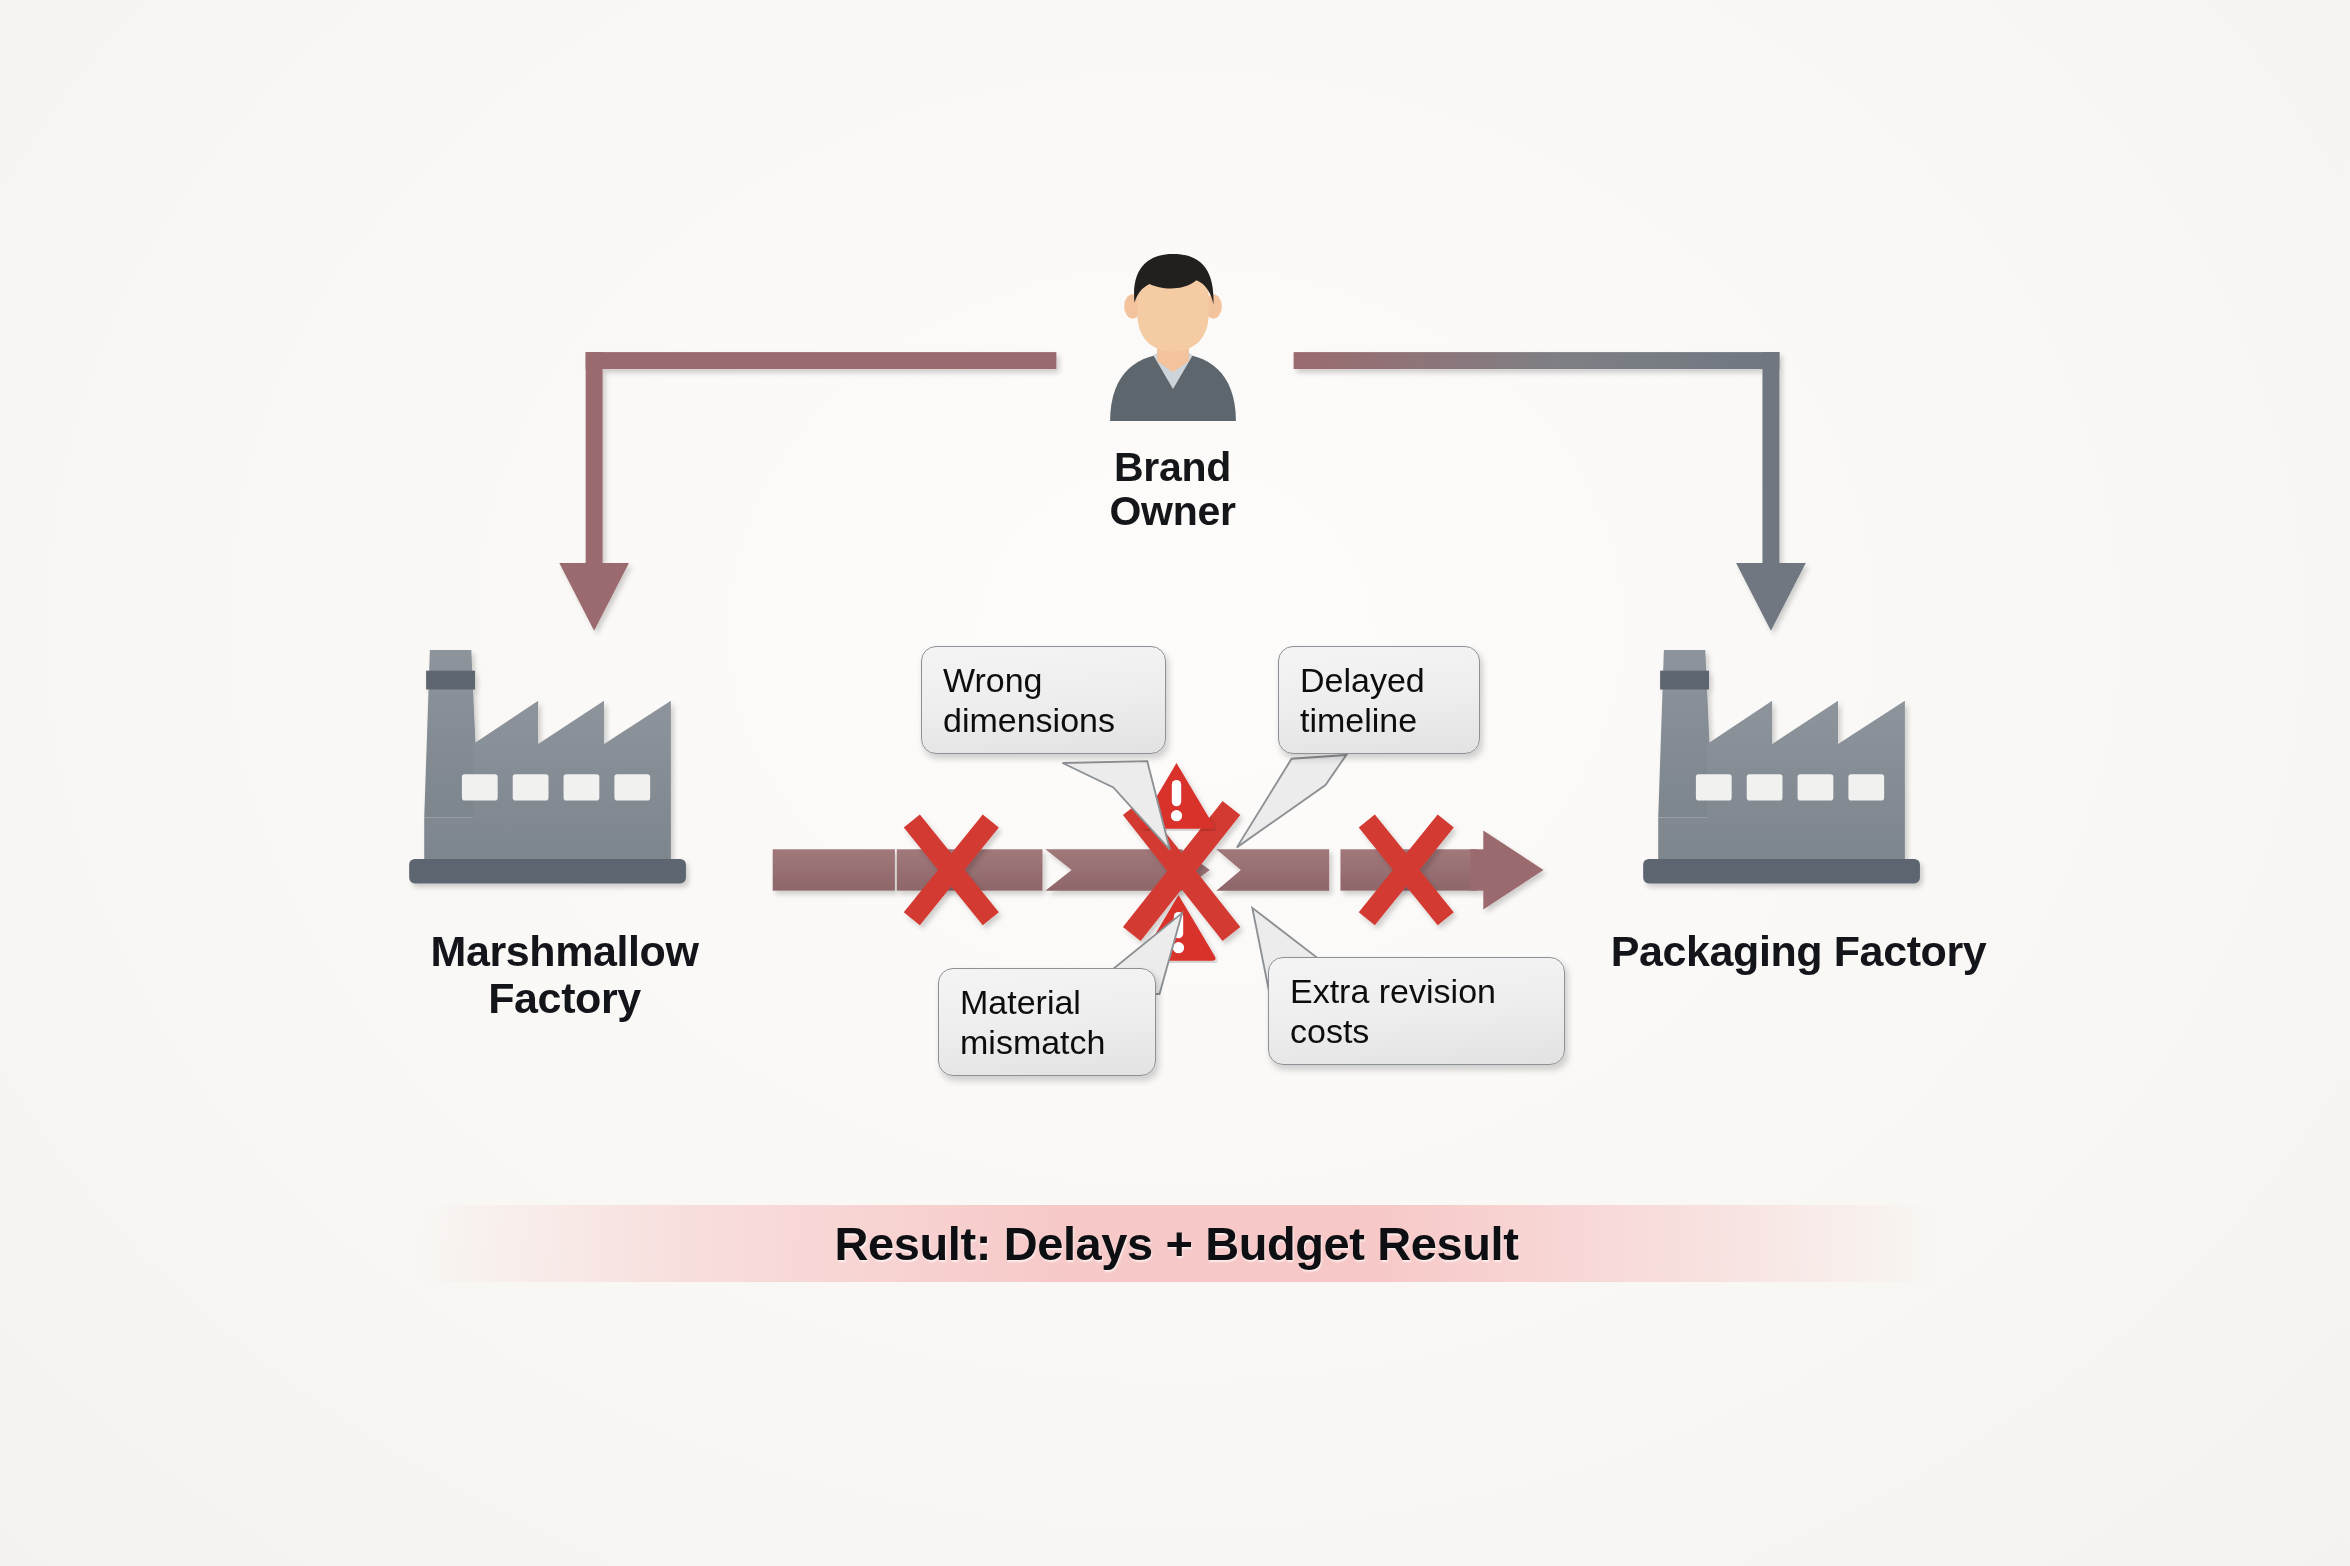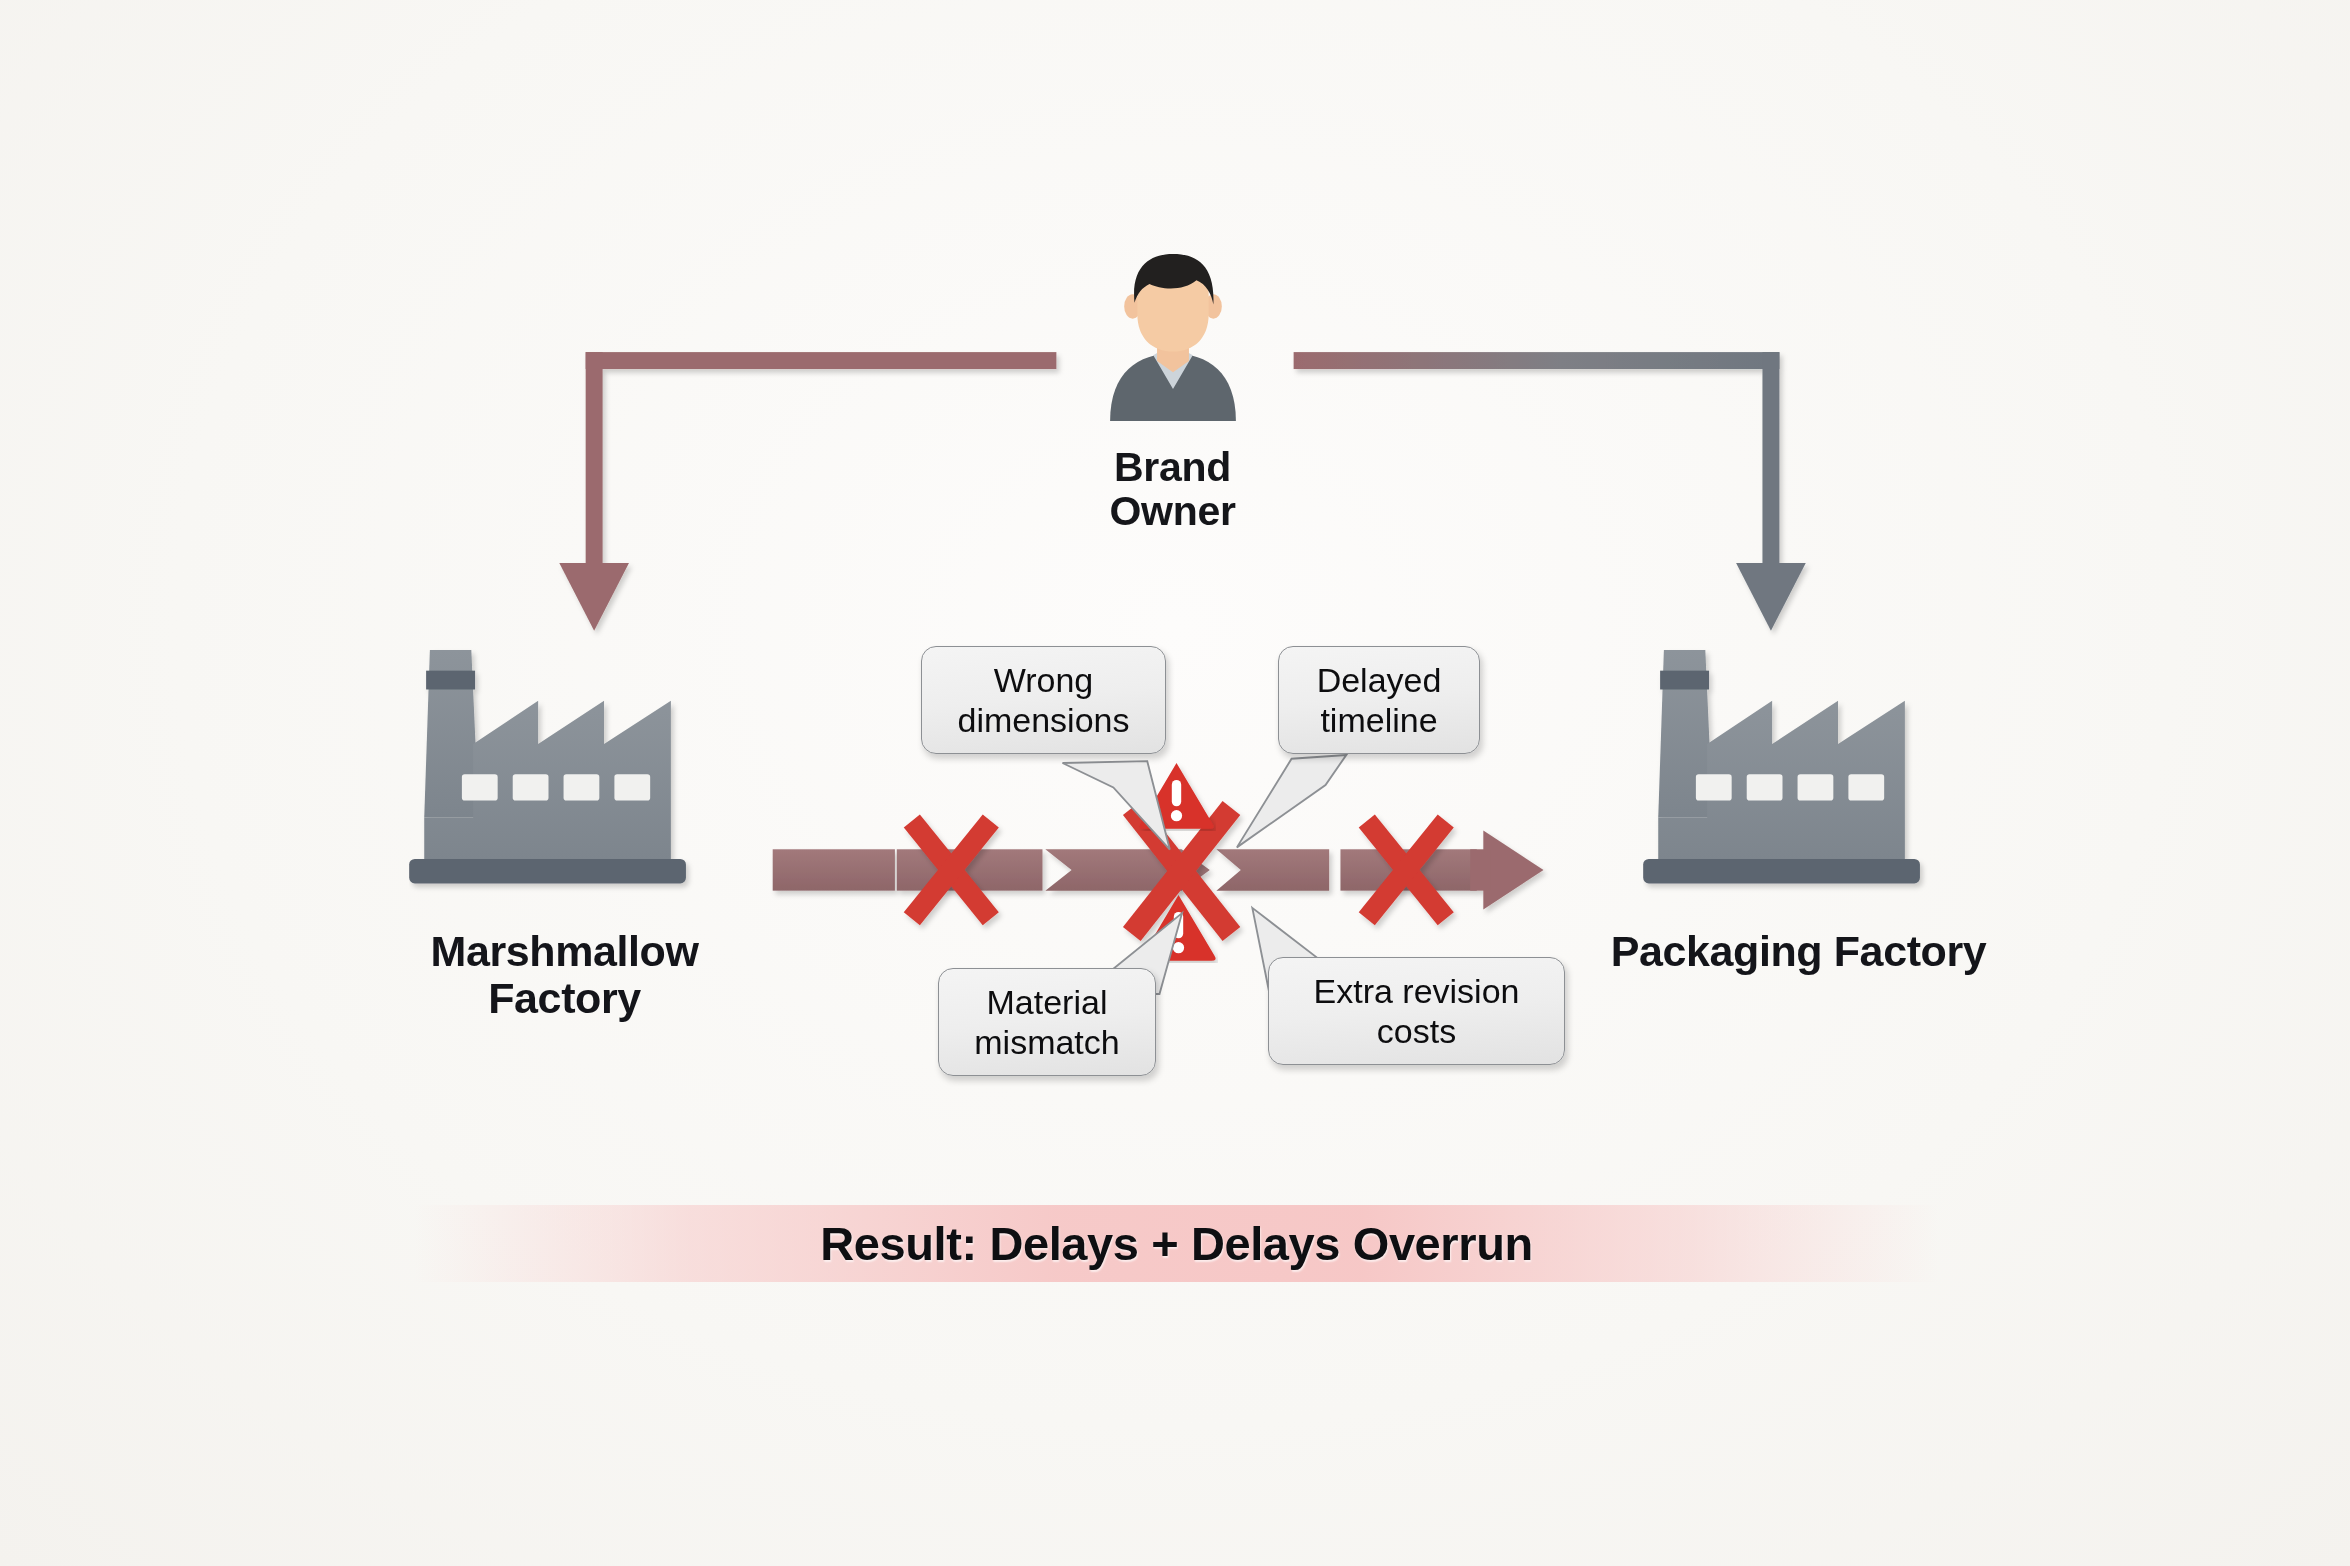--- a/index.html
+++ b/index.html
@@ -35,23 +35,23 @@
     line-height: 1.1; letter-spacing: -0.4px;
   }
   #factory-left  { left: 367px;  top: 633px; }
   #factory-right { left: 1601px; top: 633px; }
 
   
   .callout {
     background: linear-gradient(175deg, #f4f4f4 0%, #eeeeee 48%, #e2e2e2 100%);
     border: 1.9px solid #8d9094;
     border-radius: 15px;
-    padding: 13px 28px;
+    padding: 13px 21px;
     font-size: 34px; line-height: 1.18;
-    color: #0d0d0f; text-align: center;
+    color: #0d0d0f; text-align: left;
     box-shadow: 2.8px 4.7px 6.6px rgba(0,0,0,0.17);
     white-space: pre-line;
   }
   #callout-wrong-dimensions { left: 921px;  top: 646px;  width: 245px; }
   #callout-delayed-timeline { left: 1271px; top: 646px;  width: 202px; margin-left: 7px; }
   #callout-material-mismatch{ left: 938px;  top: 968px; width: 218px; }
   #callout-extra-revision   { left: 1248px; top: 957px; width: 297px; margin-left: 20px; }
 
   .tail { position: absolute; overflow: visible; pointer-events: none; }
 
@@ -257,17 +257,17 @@
   <div class="abs callout" id="callout-delayed-timeline">Delayed
 timeline</div>
 
   <div class="abs callout" id="callout-material-mismatch">Material
 mismatch</div>
 
   <div class="abs callout" id="callout-extra-revision">Extra revision
 costs</div>
 
   <div class="abs" id="result-banner">
-    <span class="txt">Result: Delays + Delays Overrun</span>
+    <span class="txt">Result: Delays + Budget Result</span>
   </div>
 
 </div>
 
 
 </body></html>

